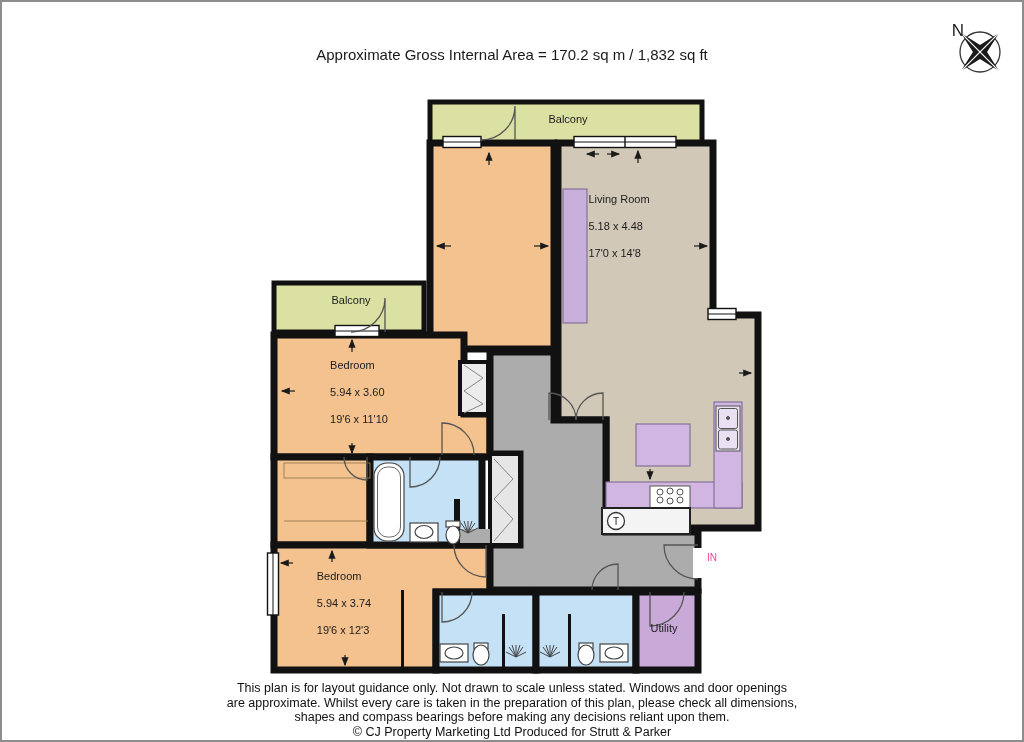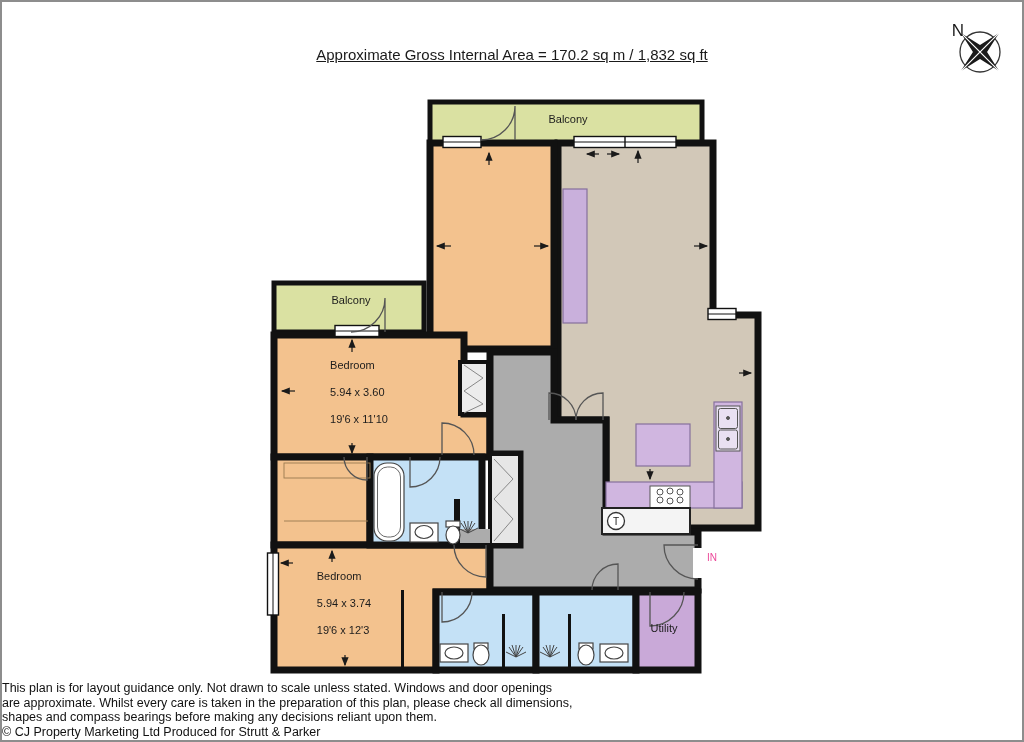--- a/index.html
+++ b/index.html
@@ -1,26 +1,26 @@
 <!DOCTYPE html>
 <html><head>
 <meta charset="utf-8">
 <style>
   html,body{margin:0;padding:0;background:#fff;}
   .page{position:relative;width:1024px;height:742px;background:#ffffff;
         border:2px solid #8d8d8d;box-sizing:border-box;overflow:hidden;
         font-family:"Liberation Sans", sans-serif;color:#1a1a1a;}
   .plan-svg{position:absolute;left:0;top:0;width:1024px;height:742px;}
   .title{position:absolute;top:44px;left:0;width:100%;text-align:center;
-         font-size:15px;color:#1a1a1a;text-decoration:underline;}
+         font-size:15px;color:#1a1a1a;}
   .room-label{position:absolute;transform:translate(-50%,-50%);
          font-size:11px;line-height:13.5px;white-space:pre-line;color:#1c1c1c;}
   .room-label .rn{white-space:pre-line;}
   .marker-label{position:absolute;font-size:10px;color:#ec4899;}
-  .footer{position:absolute;top:679px;left:0;width:100%;
+  .footer{position:absolute;top:679px;left:0;width:100%;text-align:center;
          font-size:12.5px;line-height:14.5px;color:#111;}
   .footer .disclaimer{white-space:pre-line;}
 </style>
 </head>
 <body>
 
 <div class="page">
 
   <div class="title">Approximate Gross Internal Area = 170.2 sq m / 1,832 sq ft</div>
 
@@ -207,20 +207,25 @@
       <text x="956" y="34" text-anchor="middle" font-size="17" fill="#1a1a1a">N</text>
     </g>
   </svg>
 
   <div class="room-label" style="left:566px;top:117px">
     <div class="rn">Balcony</div>
   </div>
   <div class="room-label" style="left:349px;top:298px">
     <div class="rn">Balcony</div>
   </div>
+  <div class="room-label" style="left:617px;top:224px">
+    <div class="rn">Living Room</div>
+    <div class="rd">5.18 x 4.48</div>
+    <div class="rd">17'0 x 14'8</div>
+  </div>
   <div class="room-label" style="left:357px;top:390px">
     <div class="rn">Bedroom</div>
     <div class="rd">5.94 x 3.60</div>
     <div class="rd">19'6 x 11'10</div>
   </div>
   <div class="room-label" style="left:342px;top:601px">
     <div class="rn">Bedroom</div>
     <div class="rd">5.94 x 3.74</div>
     <div class="rd">19'6 x 12'3</div>
   </div>

